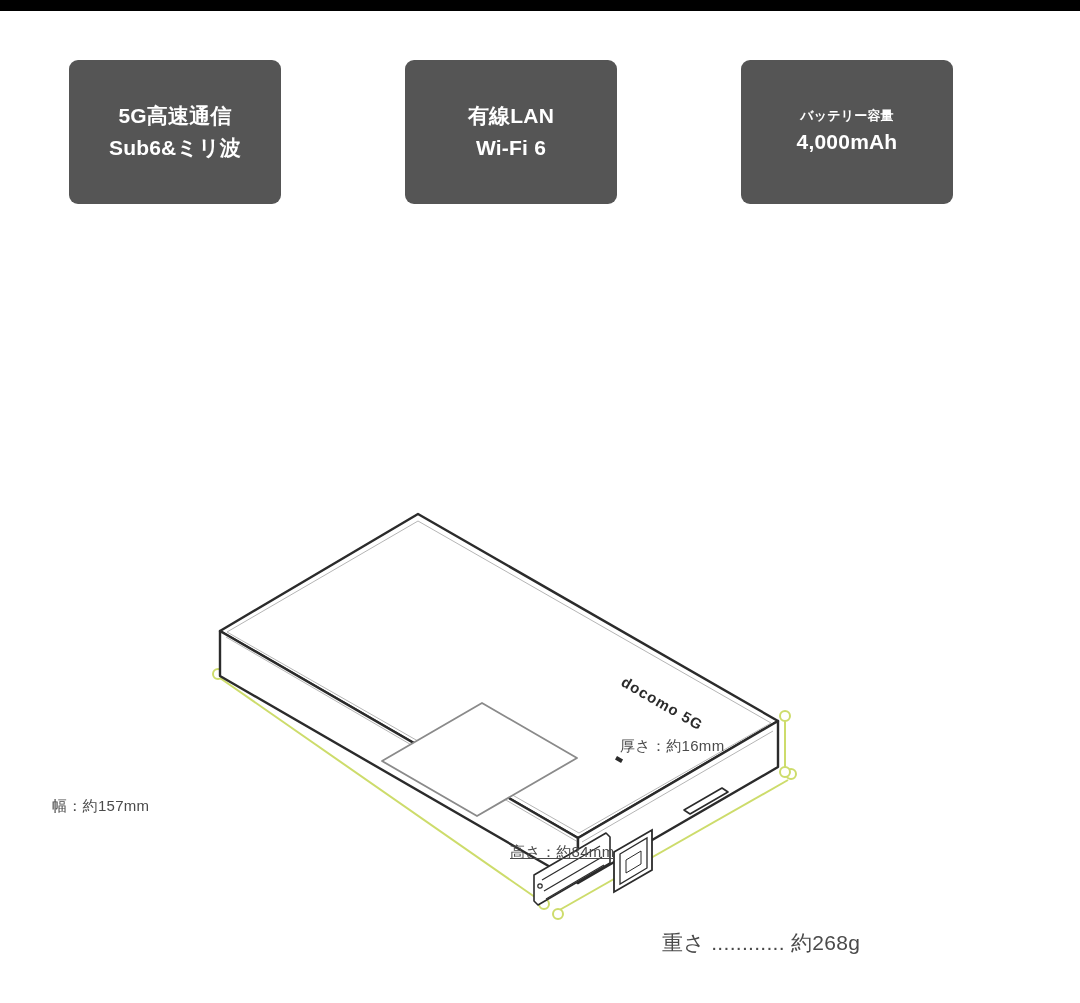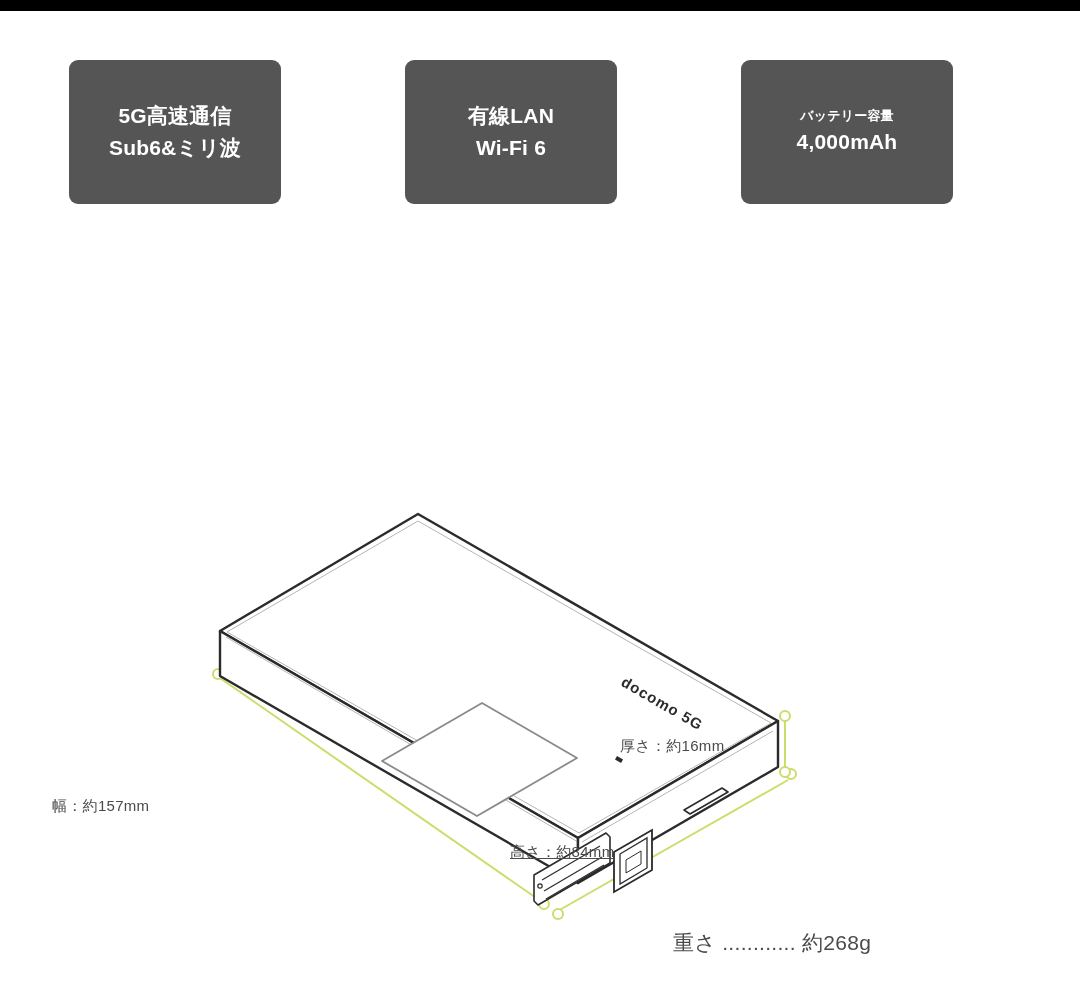--- a/index.html
+++ b/index.html
@@ -84,21 +84,20 @@
   .dim-thick  { left: 620px; top: 737px; }
   .dim-height { left: 510px; top: 843px; text-decoration: underline; }
   .weight-label {
     position: absolute;
     left: 662px;
     top: 929px;
     color: #4a4a4a;
     font-size: 21px;
     white-space: nowrap;
     letter-spacing: 0.3px;
-    margin-left: 11px;
   }
 </style>
 </head>
 <body>
 
 <div class="top-band"></div>
 
 <div class="feature-grid">
 
   <div class="feature-card">

